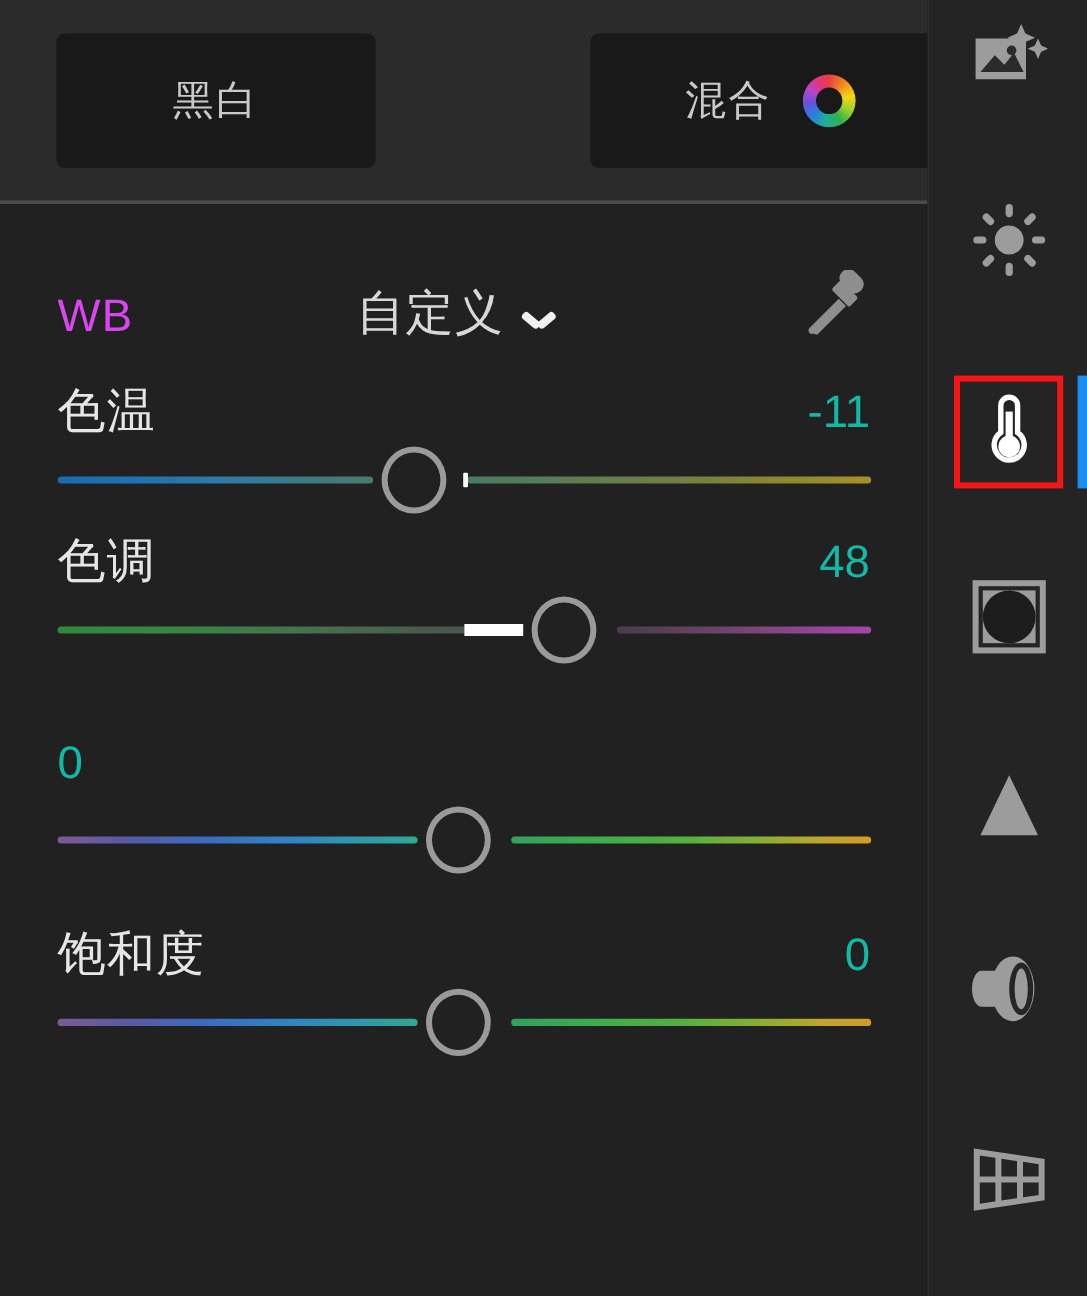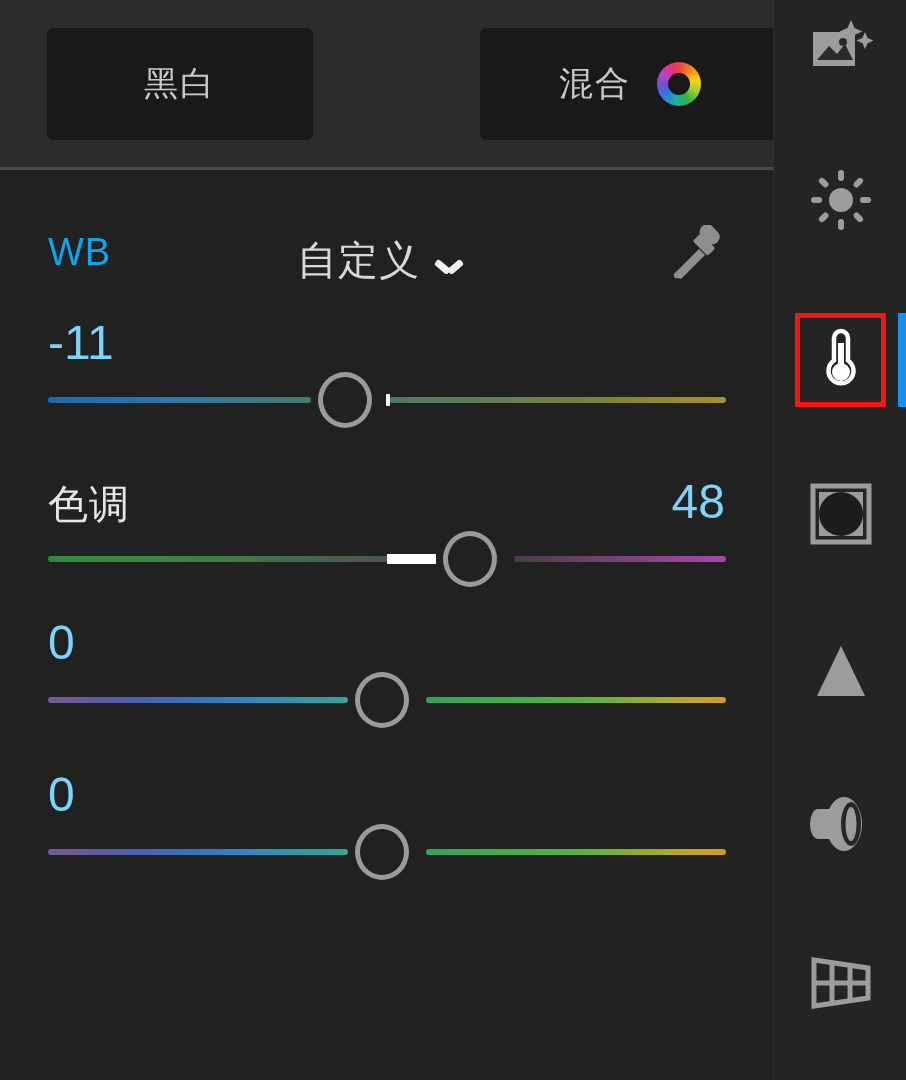--- a/index.html
+++ b/index.html
@@ -23,21 +23,21 @@
     position:absolute; left:0; top:0; width:773px; height:168px;
     background:#2b2b2b;
   }
   .mode-btn {
     position:absolute; top:28px; height:112px;
     background:#191919; border-radius:7px;
     display:flex; align-items:center; justify-content:center;
     gap:26px; cursor:pointer;
   }
   #btn-bw  { left:47px;  width:266px;text-align:center; }
-  #btn-mix { left:480px; width:300px; }
+  #btn-mix { left:492px; width:300px; }
   .mode-label { font-size:34px; color:#c9c9c9; letter-spacing:2px; }
 
   .color-wheel {
     width:44px; height:44px; border-radius:50%;
     background:conic-gradient(from 0deg,
       #e84040 0deg, #f08a1e 40deg, #f5d418 78deg,
       #9ed12a 115deg, #2fb24a 150deg, #1fae9a 190deg,
       #2a7fe0 228deg, #6b4fd8 265deg, #b945c9 300deg,
       #e5327f 330deg, #e84040 360deg);
     position:relative;
@@ -51,22 +51,22 @@
   #panel-divider {
     position:absolute; left:0; top:167px; width:773px; height:3px;
     background:#4a4a4a;
   }
 
   
   #wb-row {
     position:absolute; left:0; top:215px; width:773px; height:96px;
   }
   #wb-label {
-    position:absolute; left:48px; top:16px;
-    font-size:38px; color:#0ea5e9; letter-spacing:1px;
+    position:absolute; left:48px; top:28px;
+    font-size:38px; color:#d946ef; letter-spacing:1px;
   }
   #wb-preset {
     position:absolute; left:297px; top:18px;
     display:flex; align-items:center; gap:16px; cursor:pointer;
   }
   #wb-preset-text { font-size:40px; color:#d8d8d8; letter-spacing:1px; }
   .chevron-down {
     width:26px; height:16px; position:relative; margin-top:6px;
   }
   .chevron-down::before, .chevron-down::after {
@@ -77,30 +77,30 @@
   .chevron-down::after  { right:0; transform:rotate(-40deg); transform-origin:right center; }
 
   #eyedropper {
     position:absolute; left:665px; top:10px;
     width:62px; height:70px; cursor:pointer;
   }
 
   
   .slider-block { position:absolute; left:0; width:773px; height:150px; }
   #slider-temp  { top:305px; }
-  #slider-tint  { top:464px; }
+  #slider-tint  { top:430px; }
   #slider-vib   { top:605px; }
   #slider-sat   { top:757px; }
 
   .slider-head {
     position:absolute; left:48px; right:48px; top:10px;
     display:flex; align-items:baseline; justify-content:space-between;
   }
   .slider-name  { font-size:40px; color:#e6e6e6; letter-spacing:1px; }
-  .slider-value { font-size:48px; color:#7dd3fc; }
+  .slider-value { font-size:38px; color:#14b8a6; }
 
   .track-wrap {
     position:absolute; left:48px; top:88px; width:678px; height:14px;
   }
   .track-left, .track-right {
     position:absolute; top:4px; height:6px; border-radius:3px;
   }
   .track-left  { left:0; }
   .track-right { right:0; }
 
@@ -193,20 +193,21 @@
             <rect x="29" y="14" width="21" height="11" rx="2" transform="rotate(45 39 19)"></rect>
             <path d="M34 24 L40 30 L16 54 A7 7 0 0 1 10 48 Z"></path>
             <path d="M12 46 L16 50 L13 53 A3 3 0 0 1 9 49 Z"></path>
           </g>
         </svg>
       </div>
     </div>
 
     <div class="slider-block" id="slider-temp">
       <div class="slider-head">
+        <span class="slider-name">色温</span>
         <span class="slider-value">-11</span>
       </div>
       <div class="track-wrap">
         <div class="track-left" id="t-temp-l" style="width: 262.71px;"></div>
         <div class="track-right" id="t-temp-r" style="width: 337.29px;"></div>
         <div class="zero-mark" id="zm-temp" style="left: 337.644px;"></div>
         <div class="knob" id="knob-temp" style="left: 269.71px;"></div>
       </div>
     </div>
 
@@ -229,20 +230,21 @@
       </div>
       <div class="track-wrap">
         <div class="track-left g-rainbow-l" style="width: 300px;"></div>
         <div class="track-right g-rainbow-r" style="width: 300px;"></div>
         <div class="knob" id="knob-vib" style="left: 307px;"></div>
       </div>
     </div>
 
     <div class="slider-block" id="slider-sat">
       <div class="slider-head">
+        <span class="slider-name">饱和度</span>
         <span class="slider-value">0</span>
       </div>
       <div class="track-wrap">
         <div class="track-left g-rainbow-l" style="width: 300px;"></div>
         <div class="track-right g-rainbow-r" style="width: 300px;"></div>
         <div class="knob" id="knob-sat" style="left: 307px;"></div>
       </div>
     </div>
   </div>
 

